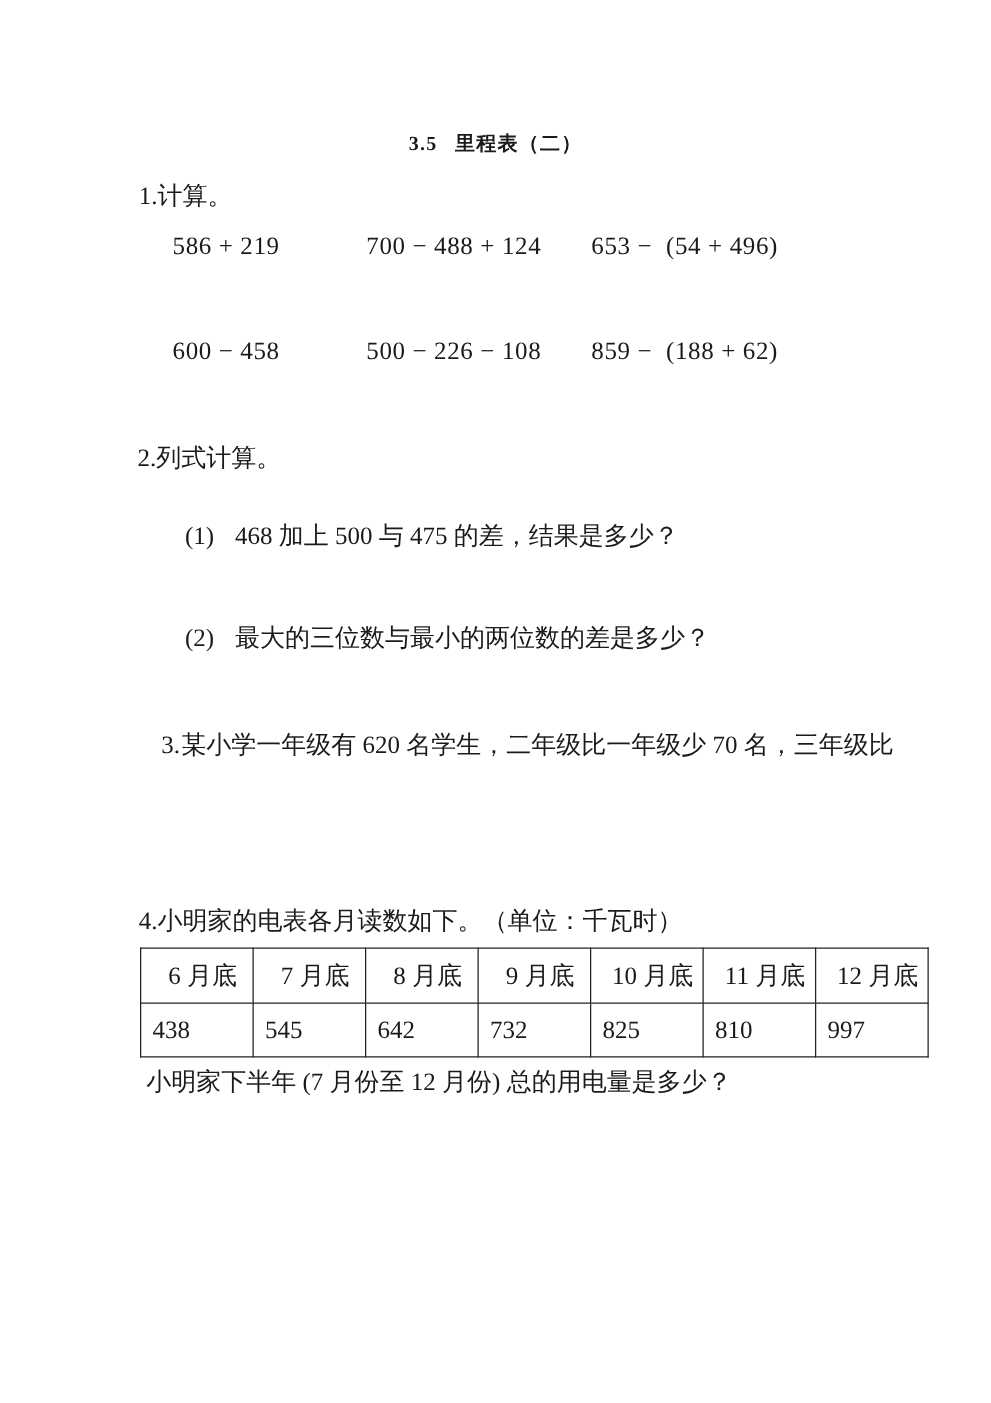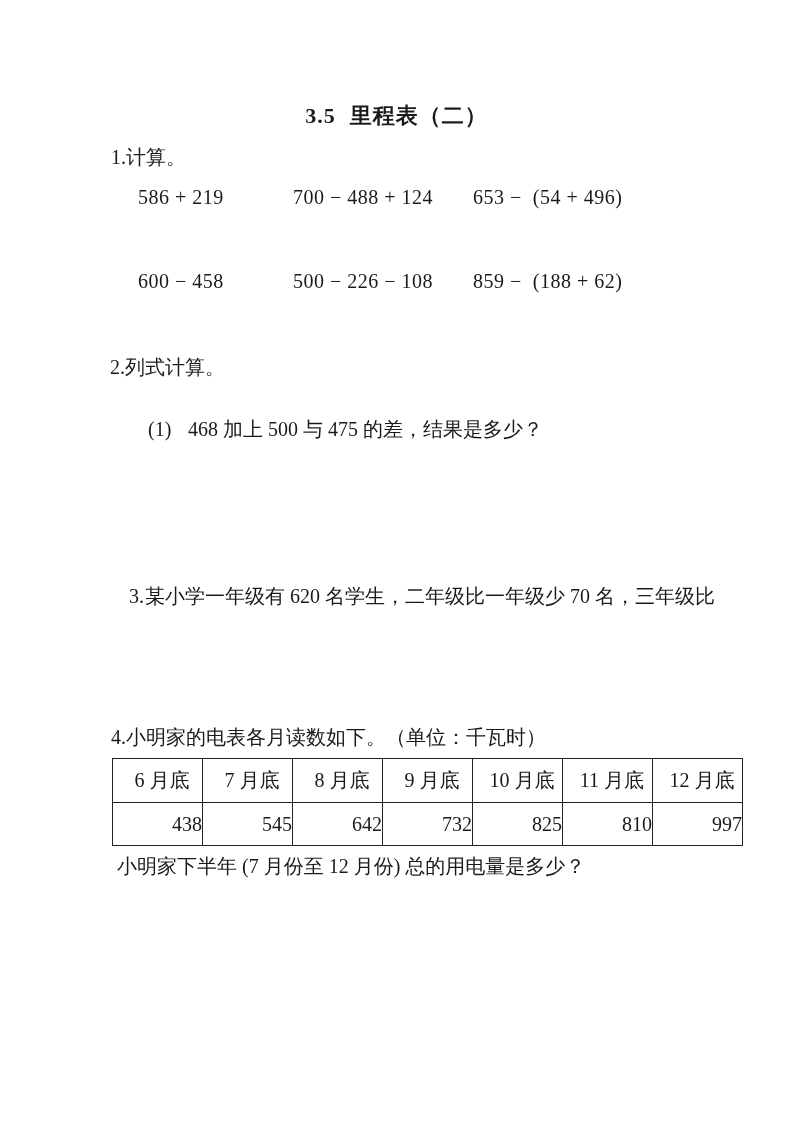--- a/index.html
+++ b/index.html
@@ -12,21 +12,21 @@
     font-family: "Liberation Serif", "DejaVu Serif", serif;
     color: #1a1a1a;
   }
   .abs { position: absolute; white-space: pre; }
   .title-row {
     position: absolute;
     top: 104px;
     left: 0;
     width: 793px;
     text-align: center;
-    font-size: 22px;
+    font-size: 16px;
     line-height: 24px;
   }
   .title-num { font-weight: bold; margin-right: 14px; letter-spacing: 1px; }
   .title-text { font-weight: bold; letter-spacing: 1px; }
   .body-text { font-size: 20px; line-height: 23px; }
   .expr { font-size: 20px; line-height: 23px; letter-spacing: 0.5px; }
   .item-num { display: inline-block; width: 40px; font-size: 20px; }
   .q-label { display: inline-block; width: 16px; font-size: 20px; }
   table.meter {
     position: absolute;
@@ -37,21 +37,21 @@
   }
   table.meter td {
     width: 80px;
     border: 1.5px solid #222222;
     font-size: 20px;
     padding: 0 0 0 9px;
     vertical-align: middle;
     white-space: pre;
   }
   table.meter tr.hdr td { height: 43px; text-align: center; }
-  table.meter tr.val td { height: 42px; text-align: right; }
+  table.meter tr.val td { height: 42px; }
 </style>
 </head>
 <body>
 
 <div class="page">
 
   <div class="title-row">
     <span class="title-num">3.5</span><span class="title-text">里程表（二）</span>
   </div>
 
@@ -64,20 +64,23 @@
   <span class="abs expr" style="left:138px; top:270px;">600 − 458</span>
   <span class="abs expr" style="left:293px; top:270px;">500 − 226 − 108</span>
   <span class="abs expr" style="left:473px; top:270px;">859 −  (188 + 62)</span>
 
   <div class="abs body-text" style="left:110px; top:356px;">2.列式计算。</div>
 
   <div class="abs body-text" style="left:128px; top:395px;">
     <span class="item-num">(1)</span><span>468 加上 500 与 475 的差，结果是多少？</span>
   </div>
 
+  <div class="abs body-text" style="left:128px; top:477px;">
+    <span class="item-num">(2)</span><span>最大的三位数与最小的两位数的差是多少？</span>
+  </div>
 
   <div class="abs body-text" style="left:109px; top:562px;">
     <span class="q-label">3.</span><span>某小学一年级有 620 名学生，二年级比一年级少 70 名，三年级比</span>
   </div>
 
   <div class="abs body-text" style="left:111px; top:726px;">4.小明家的电表各月读数如下。（单位：千瓦时）</div>
 
   <table class="meter">
     <tbody>
         <tr class="hdr">

